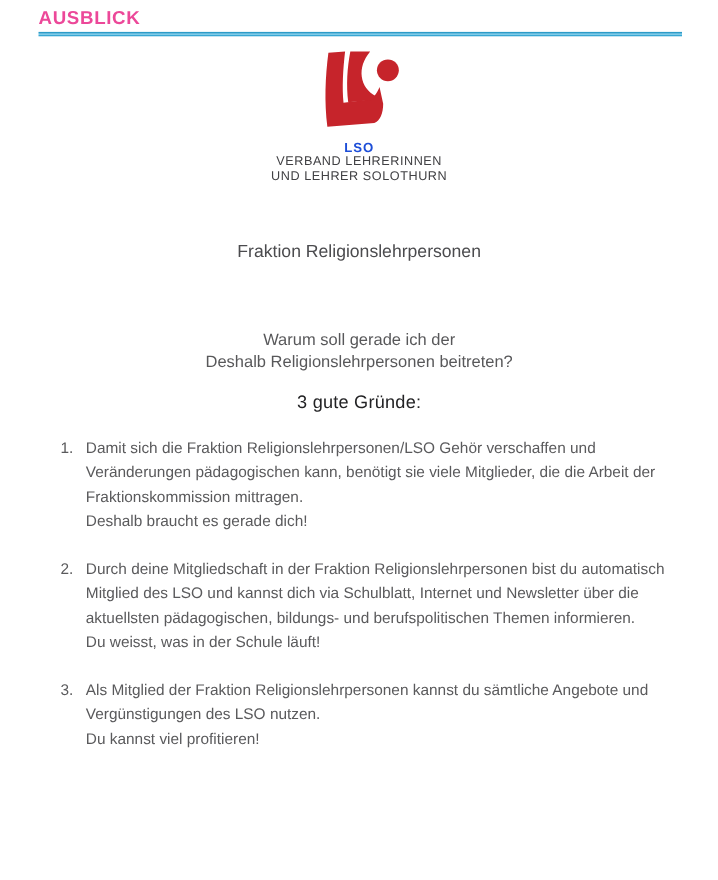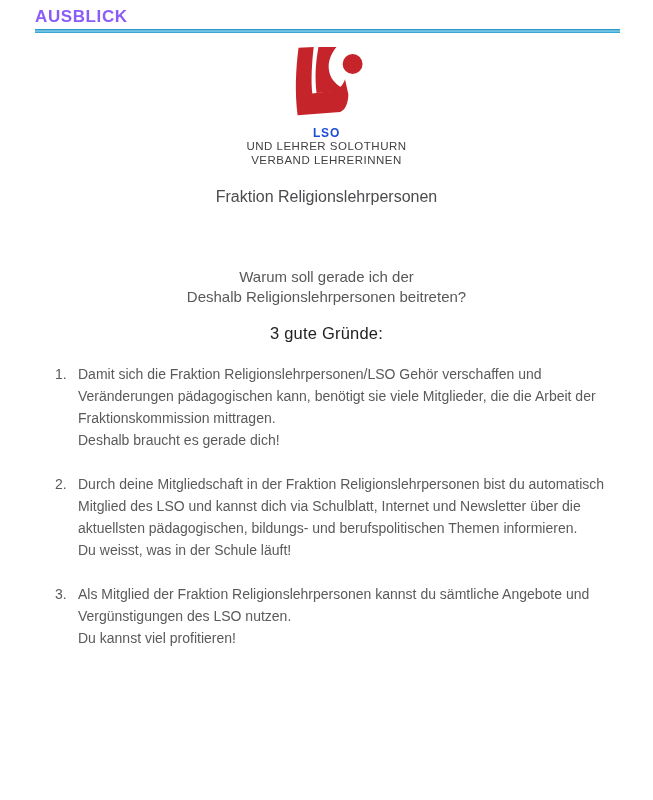--- a/index.html
+++ b/index.html
@@ -16,21 +16,21 @@
     background: #ffffff;
     overflow: hidden;
     color: #5a5a5c;
   }
   .masthead { padding: 7px 33px 0 35px; }
   .masthead-title {
     font-size: 17px;
     line-height: 19px;
     font-weight: bold;
     letter-spacing: 0.6px;
-    color: #8b5cf6;
+    color: #ec4899;
   }
   .rule {
     margin-top: 3px;
     height: 4px;
     background: linear-gradient(to bottom, #2c9bc8 0%, #2c9bc8 25%, #a5dff4 50%, #38a7d3 75%, #38a7d3 100%);
   }
   .logo-block { margin-top: 12px; text-align: center; }
   .logo-mark { display: inline-block; width: 82px; height: 74px; }
   .logo-acronym {
     margin-top: 4px;
@@ -40,21 +40,21 @@
     letter-spacing: 0.8px;
     color: #1d4ed8;
   }
   .logo-org {
     font-size: 11.5px;
     line-height: 13.5px;
     letter-spacing: 0.5px;
     color: #414144;
   }
   .doc-title {
-    margin-top: 20px;
+    margin-top: 52px;
     text-align: center;
     font-size: 16px;
     line-height: 20px;
     color: #4b4b4e;
   }
   .intro {
     margin-top: 60px;
     text-align: center;
     font-size: 15px;
     line-height: 20px;
@@ -104,22 +104,22 @@
 
       <path fill="#c6242b" d="M12,3 L28,2 C26,19 25,37 26.5,51 L51,48 C55.5,46 59,41.5 61,36
                L64.5,52 C64.5,61 61.5,68.5 56,70.5 L11,74 C8,50 9,26 12,3 Z"></path>
 
       <path fill="#c6242b" d="M33,2 L52,2 C45.5,10 43,18 44,26 C45,34 50,40.5 57,44.5
                L54.5,48.5 L31,50.5 C29,34 30,18 33,2 Z"></path>
 
       <circle fill="#c6242b" cx="69" cy="20" r="10.5"></circle>
     </svg>
     <div class="logo-acronym">LSO</div>
+    <div class="logo-org">VERBAND LEHRERINNEN</div>
     <div class="logo-org">UND LEHRER SOLOTHURN</div>
-    <div class="logo-org">VERBAND LEHRERINNEN</div>
   </div>
 
   <div class="doc-title">Fraktion Religionslehrpersonen</div>
 
   <div class="intro pre">Warum soll gerade ich der
 Deshalb Religionslehrpersonen beitreten?</div>
 
   <div class="reasons-heading">3 gute Gründe:</div>
 
   <div class="reasons">

